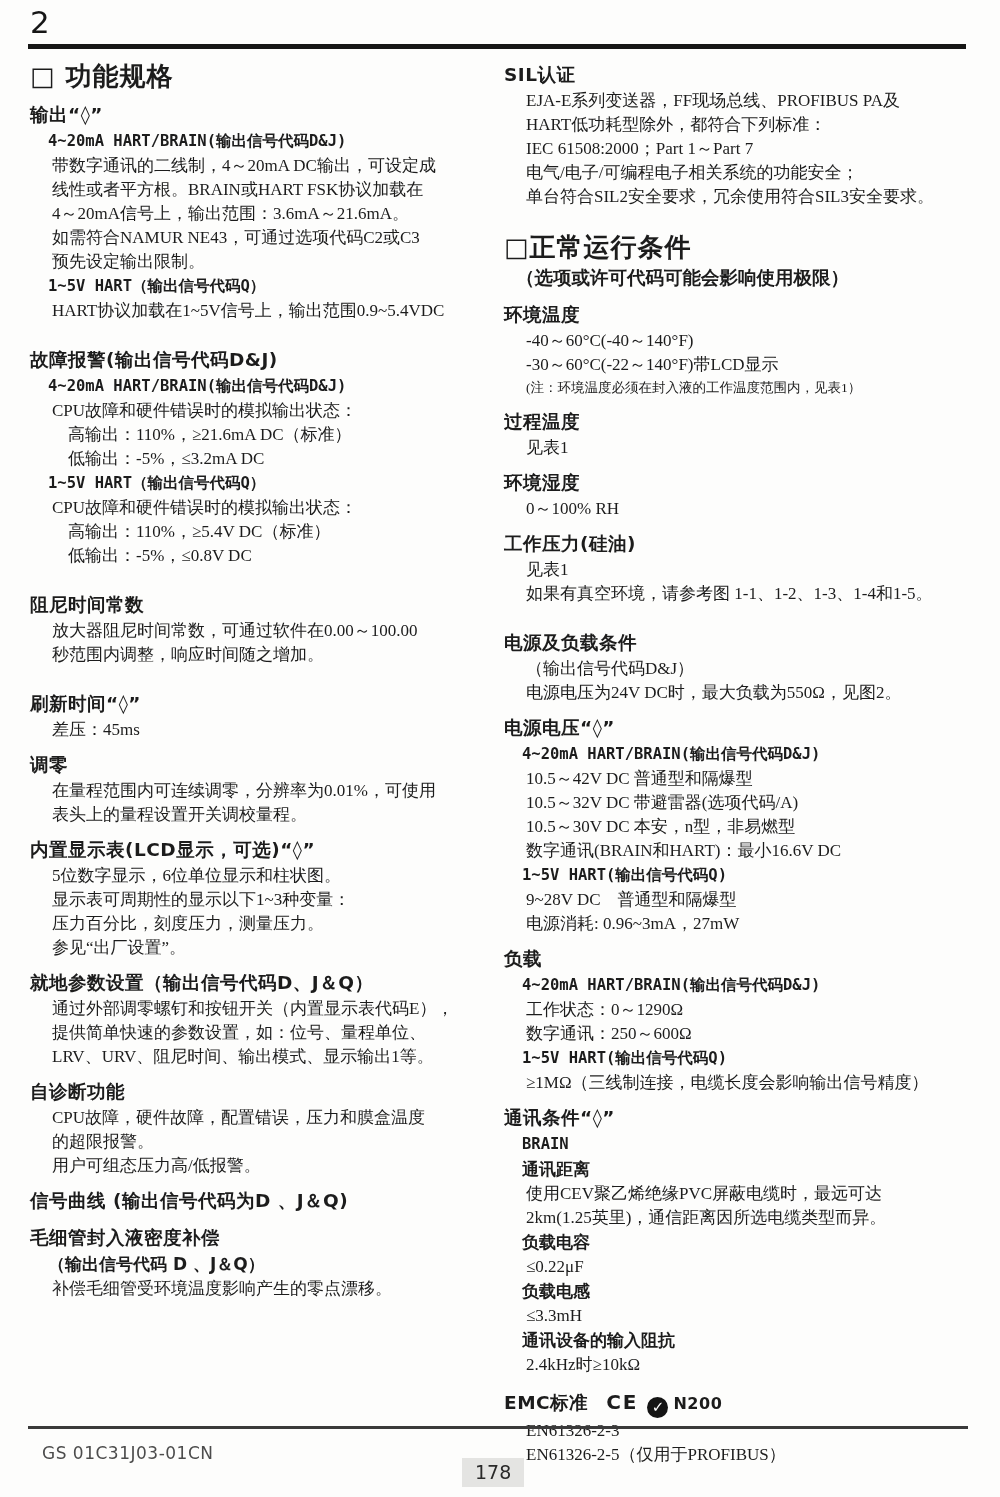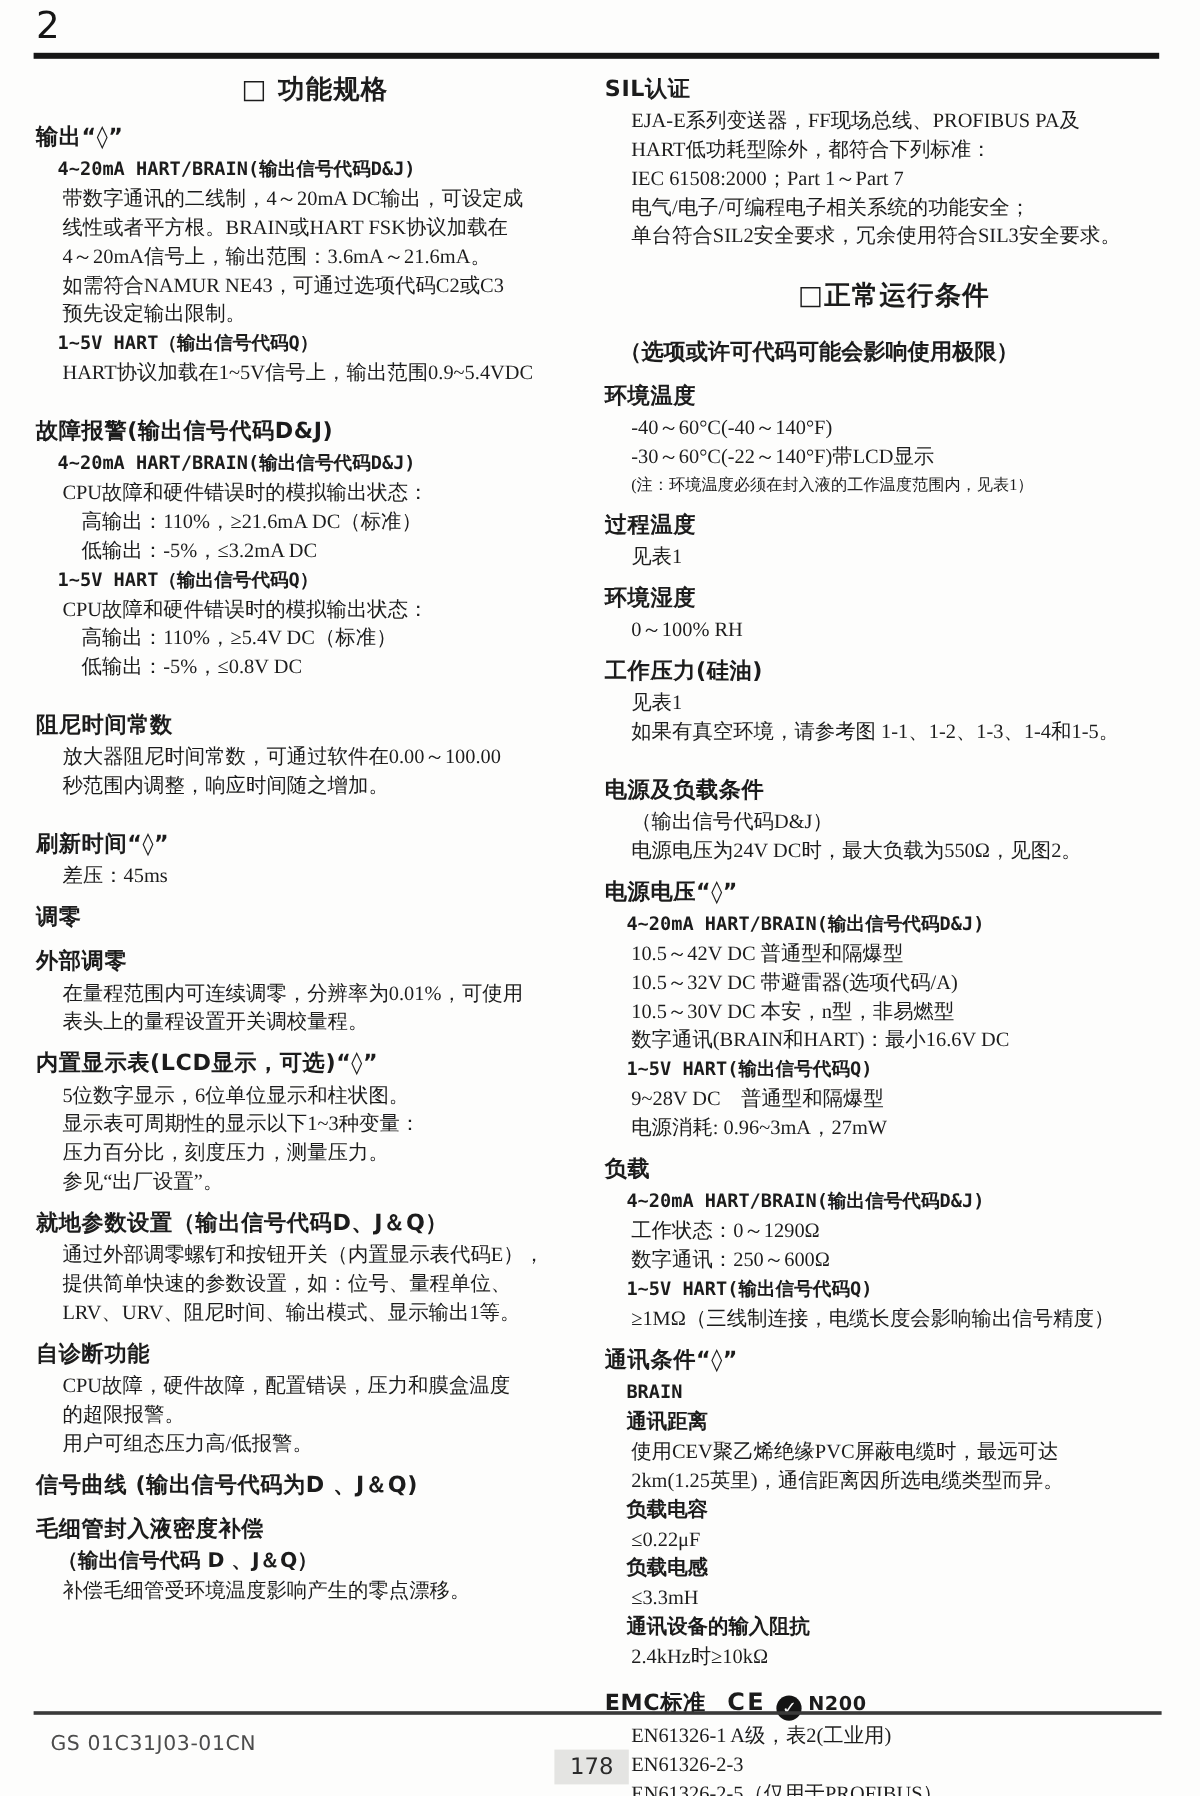--- a/index.html
+++ b/index.html
@@ -24,22 +24,22 @@
   .col {
     position:absolute; top:60px;
   }
   .col-left  { left:30px;  width:465px; }
   .col-right { left:504px; width:482px; }
 
   .line { line-height:24px; font-size:17px; }
 
   .h1 {
     font-family:"DejaVu Sans","Liberation Sans",sans-serif;
-    font-weight:bold; font-size:22px; line-height:32px;
-    margin-top:10px; letter-spacing:1px;text-align:center;
+    font-weight:bold; font-size:26px; line-height:32px;
+    margin-top:10px; letter-spacing:1px;
   }
   .h2 {
     font-family:"DejaVu Sans","Liberation Sans",sans-serif;
     font-weight:bold; font-size:18.5px; line-height:29px;
     margin-top:8px; letter-spacing:0.5px;
   }
   .gap  { margin-top:22px; }
   .first{ margin-top:0; }
 
   .mono {
@@ -49,21 +49,20 @@
   }
   .boldsub {
     font-family:"DejaVu Sans","Liberation Sans",sans-serif;
     font-weight:bold; font-size:17px; line-height:25px;
     padding-left:18px;
   }
   .boldsub-lg {
     font-family:"DejaVu Sans","Liberation Sans",sans-serif;
     font-weight:bold; font-size:18.5px; line-height:29px;
     padding-left:12px;
-    margin-top:16px;
   }
   .body  { padding-left:22px; }
   .body2 { padding-left:38px; }
   .note  { font-size:13.5px; line-height:22px; padding-left:22px; }
 
   .emc {
     font-family:"DejaVu Sans","Liberation Sans",sans-serif;
     font-weight:bold; font-size:18.5px; line-height:30px;
     margin-top:10px; letter-spacing:0.5px;
   }
@@ -125,21 +124,20 @@
       <div class="line mono">1~5V HART（输出信号代码Q）</div>
       <div class="line body">CPU故障和硬件错误时的模拟输出状态：</div>
       <div class="line body2">高输出：110%，≥5.4V DC（标准）</div>
       <div class="line body2">低输出：-5%，≤0.8V DC</div>
       <div class="line h2 gap">阻尼时间常数</div>
       <div class="line body">放大器阻尼时间常数，可通过软件在0.00～100.00</div>
       <div class="line body">秒范围内调整，响应时间随之增加。</div>
       <div class="line h2 gap">刷新时间“◊”</div>
       <div class="line body">差压：45ms</div>
       <div class="line h2">调零</div>
-      <div class="line h2">外部调零</div>
       <div class="line body">在量程范围内可连续调零，分辨率为0.01%，可使用</div>
       <div class="line body">表头上的量程设置开关调校量程。</div>
       <div class="line h2">内置显示表(LCD显示，可选)“◊”</div>
       <div class="line body">5位数字显示，6位单位显示和柱状图。</div>
       <div class="line body">显示表可周期性的显示以下1~3种变量：</div>
       <div class="line body">压力百分比，刻度压力，测量压力。</div>
       <div class="line body">参见“出厂设置”。</div>
       <div class="line h2">就地参数设置（输出信号代码D、J＆Q）</div>
       <div class="line body">通过外部调零螺钉和按钮开关（内置显示表代码E），</div>
       <div class="line body">提供简单快速的参数设置，如：位号、量程单位、</div>
@@ -196,21 +194,20 @@
       <div class="line boldsub">通讯距离</div>
       <div class="line body">使用CEV聚乙烯绝缘PVC屏蔽电缆时，最远可达</div>
       <div class="line body">2km(1.25英里)，通信距离因所选电缆类型而异。</div>
       <div class="line boldsub">负载电容</div>
       <div class="line body">≤0.22μF</div>
       <div class="line boldsub">负载电感</div>
       <div class="line body">≤3.3mH</div>
       <div class="line boldsub">通讯设备的输入阻抗</div>
       <div class="line body">2.4kHz时≥10kΩ</div>
       <div class="line emc"><span>EMC标准</span><span class="ce-mark">CE</span><span class="ctick-icon">✓</span><span class="n200-label">N200</span></div>
-      <div class="line body">EN61326-1 A级，表2(工业用)</div>
       <div class="line body">EN61326-2-3</div>
       <div class="line body">EN61326-2-5（仅用于PROFIBUS）</div>
     </div>
 
   <div class="bottom-rule"></div>
   <div class="doc-number">GS 01C31J03-01CN</div>
   <div class="page-number">178</div>
 </div>
 
 </body></html>

